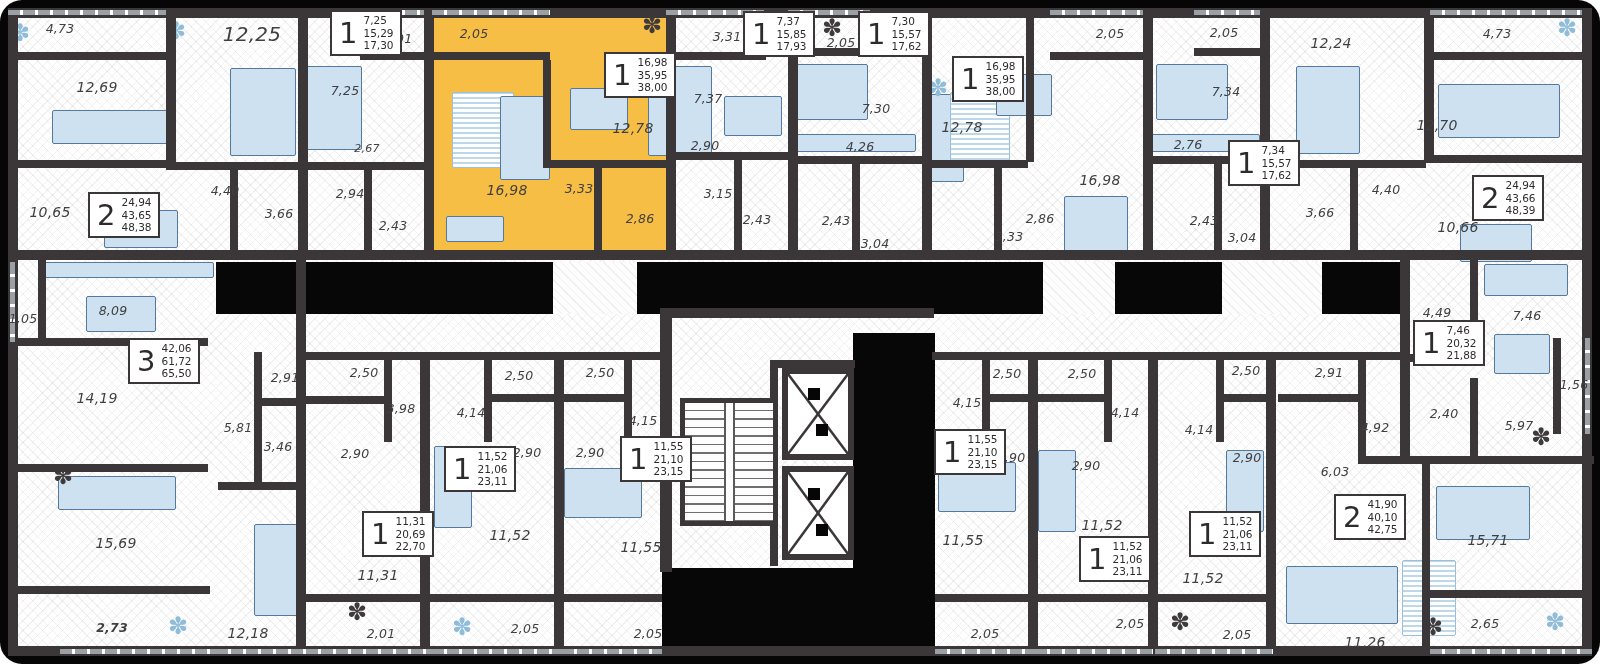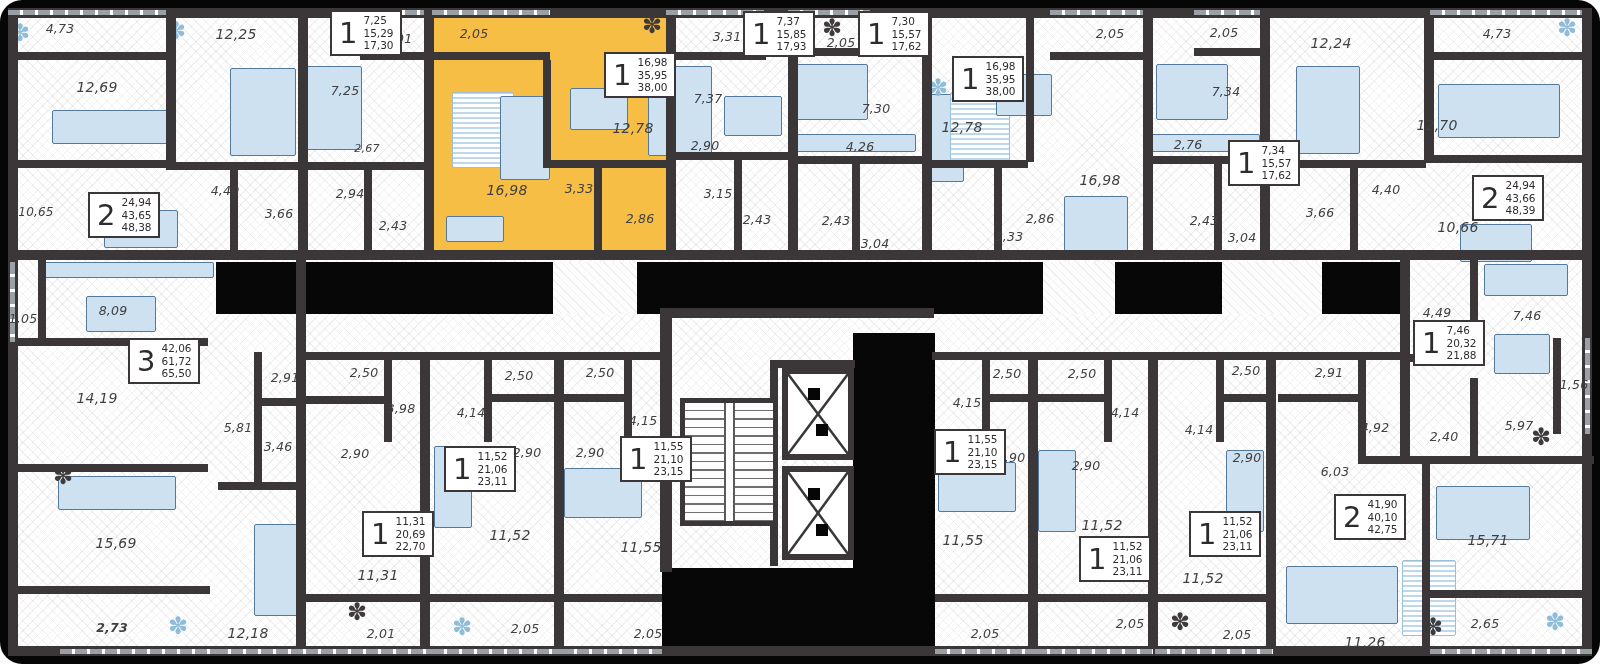--- a/index.html
+++ b/index.html
@@ -238,22 +238,22 @@
       <line x1="6" y1="6" x2="66" y2="88" stroke="#3b3638" stroke-width="2.5"></line>
       <line x1="66" y1="6" x2="6" y2="88" stroke="#3b3638" stroke-width="2.5"></line>
       <rect x="26" y="22" width="12" height="12" fill="#060606"></rect>
       <rect x="34" y="58" width="12" height="12" fill="#060606"></rect>
     </svg>
   </div>
 
   <div id="labels" class="lyr">
       <div class="room-label" style="left: 60px; top: 28px; font-size: 12.5px;">4,73</div>
       <div class="room-label" style="left: 97px; top: 87px; font-size: 14px;">12,69</div>
-      <div class="room-label" style="left: 236px; top: 34px; font-size: 14px;">12,25</div>
-      <div class="room-label" style="left: 36px; top: 212px; font-size: 12px;">10,65</div>
+      <div class="room-label" style="left: 252px; top: 34px; font-size: 20px;">12,25</div>
+      <div class="room-label" style="left: 50px; top: 212px; font-size: 14px;">10,65</div>
       <div class="room-label" style="left: 225px; top: 190px; font-size: 12.5px;">4,40</div>
       <div class="room-label" style="left: 279px; top: 213px; font-size: 12.5px;">3,66</div>
       <div class="room-label" style="left: 398px; top: 38px; font-size: 12.5px;">2,01</div>
       <div class="room-label" style="left: 345px; top: 90px; font-size: 12.5px;">7,25</div>
       <div class="room-label" style="left: 367px; top: 148px; font-size: 11px;">2,67</div>
       <div class="room-label" style="left: 350px; top: 193px; font-size: 12.5px;">2,94</div>
       <div class="room-label" style="left: 393px; top: 225px; font-size: 12.5px;">2,43</div>
       <div class="room-label" style="left: 474px; top: 33px; font-size: 12.5px;">2,05</div>
       <div class="room-label" style="left: 507px; top: 190px; font-size: 14px;">16,98</div>
       <div class="room-label" style="left: 579px; top: 188px; font-size: 12.5px;">3,33</div>
@@ -325,21 +325,21 @@
       <div class="room-label" style="left: 1203px; top: 578px; font-size: 14px;">11,52</div>
       <div class="room-label" style="left: 1237px; top: 634px; font-size: 12.5px;">2,05</div>
       <div class="room-label" style="left: 1329px; top: 372px; font-size: 12.5px;">2,91</div>
       <div class="room-label" style="left: 1375px; top: 427px; font-size: 12.5px;">4,92</div>
       <div class="room-label" style="left: 1335px; top: 471px; font-size: 12.5px;">6,03</div>
       <div class="room-label" style="left: 1488px; top: 540px; font-size: 14px;">15,71</div>
       <div class="room-label" style="left: 1365px; top: 642px; font-size: 14px;">11,26</div>
       <div class="room-label" style="left: 1485px; top: 623px; font-size: 12.5px;">2,65</div>
       <div class="room-label" style="left: 1437px; top: 312px; font-size: 12.5px;">4,49</div>
       <div class="room-label" style="left: 1527px; top: 315px; font-size: 12.5px;">7,46</div>
-      <div class="room-label" style="left: 1444px; top: 413px; font-size: 12.5px; margin-top: 23px;">2,40</div>
+      <div class="room-label" style="left: 1444px; top: 413px; font-size: 12.5px;">2,40</div>
       <div class="room-label" style="left: 1519px; top: 425px; font-size: 12.5px;">5,97</div>
       <div class="room-label" style="left: 1574px; top: 384px; font-size: 12.5px;">1,56</div>
     </div>
   <div id="stats" class="lyr">
       <div class="stat" style="left: 88px; top: 192px;">
     <span class="big">2</span>
     <span class="vals">
       <span>24,94</span>
       <span>43,65</span>
       <span>48,38</span>

